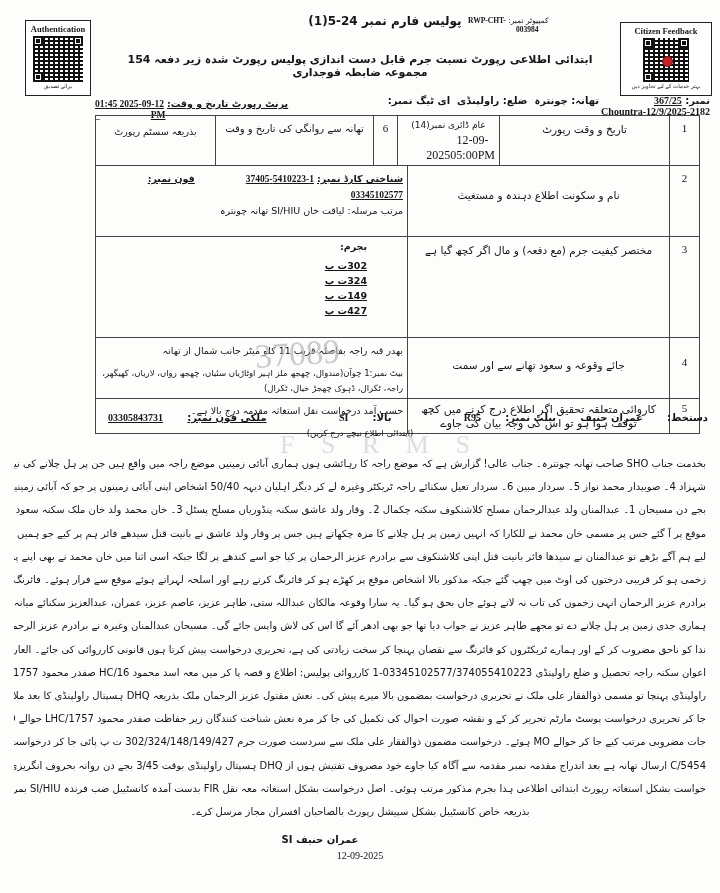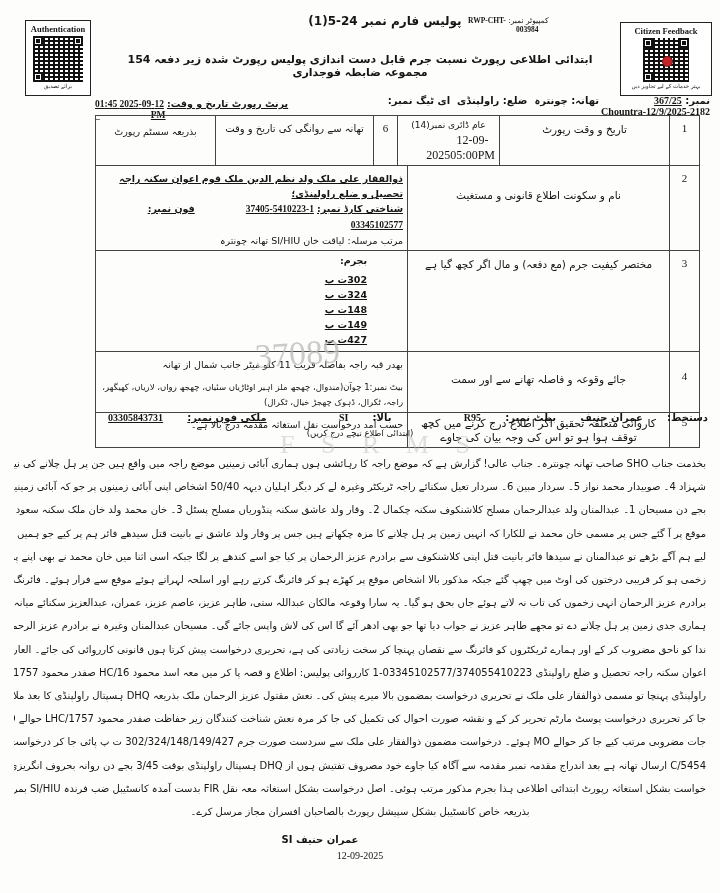--- a/index.html
+++ b/index.html
@@ -100,50 +100,48 @@
         <div class="urdu" style="font-size:9px;">عام ڈائری نمبر(14)</div>
         <div class="latin" style="font-size:12px;">12-09-202505:00PM</div>
       </div>
       <div class="cell numcell">6</div>
       <div class="cell lblcell urdu" style="font-size:10px;">تھانہ سے روانگی کی تاریخ و وقت</div>
       <div class="cell valcell urdu ctr" style="padding-top:8px;">بذریعہ سسٹم رپورٹ</div>
     </div>
 
     <div class="trow" style="grid-template-columns:30px 262px 1fr;min-height:70px;">
       <div class="cell numcell">2</div>
-      <div class="cell lblcell urdu" style="padding-top:22px;">نام و سکونت اطلاع قانونی و مستغیث</div>
+      <div class="cell lblcell urdu" style="padding-top:22px;">نام و سکونت اطلاع دہندہ و مستغیث</div>
       <div class="cell valcell urdu" style="padding-top:5px;">
-        <div class="b u">ذوالفقار علی ملک ولد نظم الدین ملک قوم اعوان سکنہ راجہ تحصیل و ضلع راولپنڈی؛</div>
         <div>
           <span class="b u">شناختی کارڈ نمبر:</span>
           <span class="b u latin">1-5410223-37405</span>
           <span class="b u">فون نمبر:</span>
           <span class="b u latin">03345102577</span>
         </div>
         <div>مرتب مرسلہ: لیاقت خان SI/HIU تھانہ چونترہ</div>
       </div>
     </div>
 
     <div class="trow" style="grid-template-columns:30px 262px 1fr;min-height:100px;">
       <div class="cell numcell">3</div>
       <div class="cell lblcell urdu">مختصر کیفیت جرم (مع دفعہ) و مال اگر کچھ گیا ہے</div>
       <div class="cell valcell urdu" style="padding-right:40px;">
         <div class="b">بجرم:</div>
         <div style="height:4px;"></div>
         <div class="b u">302ت پ</div>
         <div class="b u">324ت پ</div>
-        <div class="b u">148ت پ</div>
         <div class="b u">149ت پ</div>
         <div class="b u">427ت پ</div>
       </div>
     </div>
 
     <div class="trow" style="grid-template-columns:30px 262px 1fr;min-height:52px;">
       <div class="cell numcell" style="padding-top:18px;">4</div>
-      <div class="cell lblcell urdu" style="padding-top:20px;">جائے وقوعہ و فاصلہ تھانے سے اور سمت</div>
+      <div class="cell lblcell urdu" style="padding-top:20px;">جائے وقوعہ و سعود تھانے سے اور سمت</div>
       <div class="cell valcell urdu" style="padding-top:5px;">
         <div>بھدر قبہ راجہ بفاصلہ قریب 11 کلو میٹر جانب شمال از تھانہ</div>
         <div style="height:8px;"></div>
         <div style="font-size:8.5px;">بیٹ نمبر:1 چوآن(مندوال، چھجھ ملز اہیر اوٹاڑیاں سئیاں، چھجھ رواں، لاریاں، کھیگھر، راجہ، ٹکرال، ڈہوک چھجڑ خیال، ٹکرال)</div>
       </div>
     </div>
 
     <div class="trow" style="grid-template-columns:30px 262px 1fr;min-height:22px;">
       <div class="cell numcell" style="padding-top:3px;">5</div>
       <div class="cell lblcell urdu" style="font-size:11px;padding-top:4px;">کاروائی متعلقہ تحقیق اگر اطلاع درج کرنے میں کچھ توقف ہوا ہو تو اس کی وجہ بیان کی جاوے</div>

